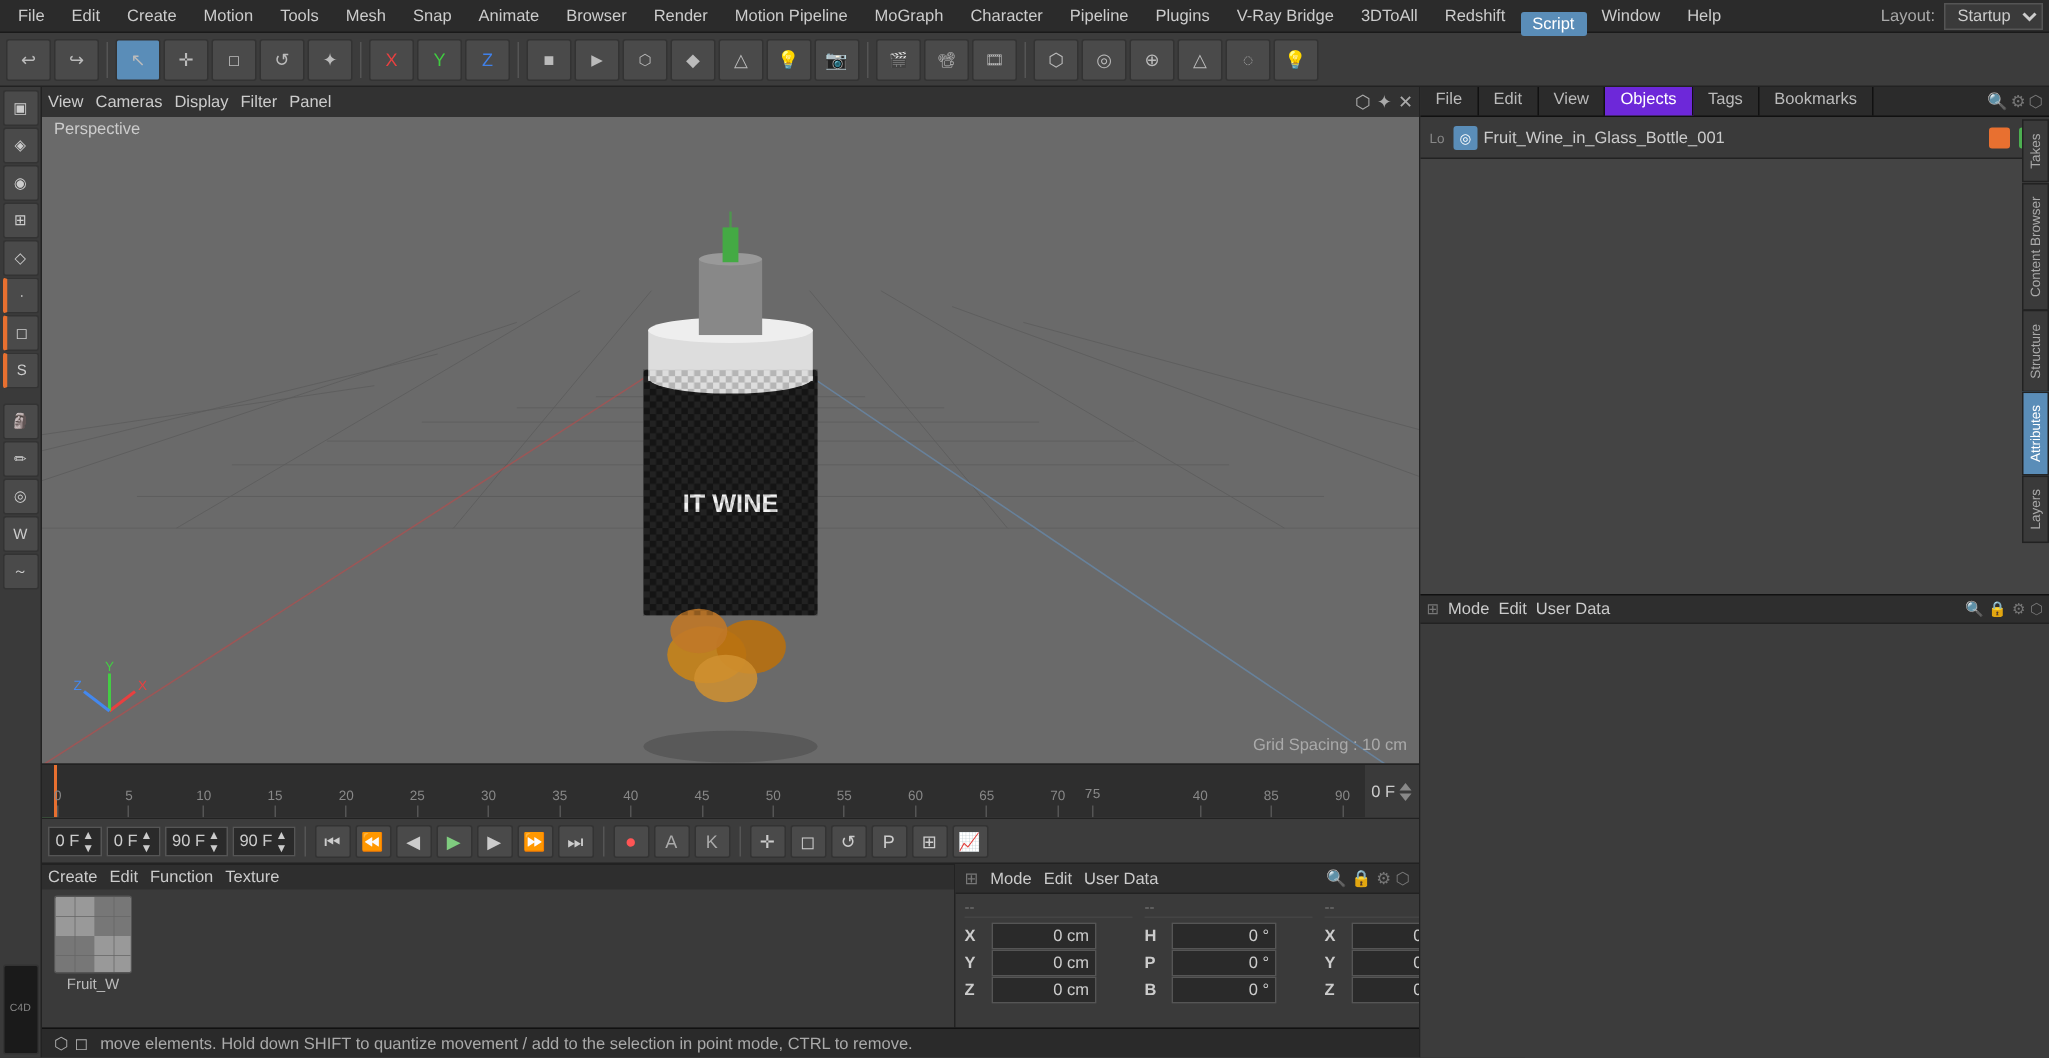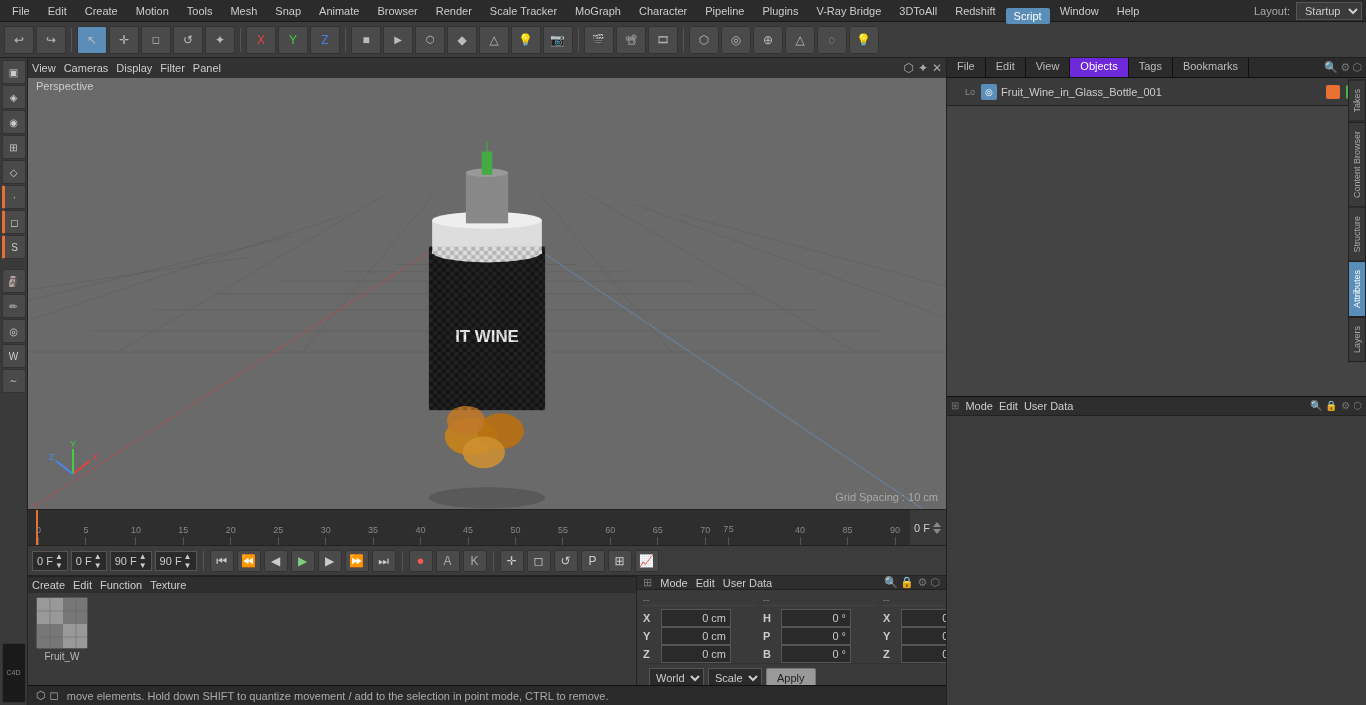--- a/index.html
+++ b/index.html
@@ -501,21 +501,21 @@
   <div class="menu-item">File</div>
   <div class="menu-item">Edit</div>
   <div class="menu-item">Create</div>
   <div class="menu-item">Motion</div>
   <div class="menu-item">Tools</div>
   <div class="menu-item">Mesh</div>
   <div class="menu-item">Snap</div>
   <div class="menu-item">Animate</div>
   <div class="menu-item">Browser</div>
   <div class="menu-item">Render</div>
-  <div class="menu-item">Scale Tracker</div>
+  <div class="menu-item">Motion Pipeline</div>
   <div class="menu-item">MoGraph</div>
   <div class="menu-item">Character</div>
   <div class="menu-item">Pipeline</div>
   <div class="menu-item">Plugins</div>
   <div class="menu-item">V-Ray Bridge</div>
   <div class="menu-item">3DToAll</div>
   <div class="menu-item">Redshift</div>
   <div class="menu-item active">Script</div>
   <div class="menu-item">Window</div>
   <div class="menu-item">Help</div>
@@ -918,29 +918,20 @@
                 <span class="coord-label">Y</span>
                 <input class="coord-input" value="0 cm" style="">
               </div>
               <div class="coord-row">
                 <span class="coord-label">Z</span>
                 <input class="coord-input" value="0 cm" style="">
               </div>
             </div>
           </div>
 
-          <div id="coord-bottom">
-            <select class="coord-dropdown">
-              <option>World</option>
-            </select>
-            <select class="coord-dropdown">
-              <option>Scale</option>
-            </select>
-            <button class="apply-btn">Apply</button>
-          </div>
         </div>
       </div>
     </div>
 
     <div id="status-bar">
       <div id="status-icons">
         <span>⬡</span>
         <span>◻</span>
       </div>
       <span>move elements. Hold down SHIFT to quantize movement / add to the selection in point mode, CTRL to remove.</span>
@@ -957,21 +948,21 @@
       <span class="rpanel-tab">Tags</span>
       <span class="rpanel-tab">Bookmarks</span>
       <div style="margin-left:auto; display:flex; align-items:center; gap:2px; padding: 0 4px;">
         <span style="color:#777; font-size:11px; cursor:pointer;">🔍</span>
         <span style="color:#777; font-size:11px; cursor:pointer;">⚙</span>
         <span style="color:#777; font-size:11px; cursor:pointer;">⬡</span>
       </div>
     </div>
 
     <div id="right-panel-object">
-      <span style="font-size:9px; color:#888; margin-right:2px;margin-left:12px;">Lo</span>
+      <span style="font-size:9px; color:#888; margin-right:2px;">Lo</span>
       <div class="obj-icon">◎</div>
       <span class="obj-name">Fruit_Wine_in_Glass_Bottle_001</span>
       <div style="width:14px; height:14px; background:#e87030; border-radius:2px; margin-right:2px;"></div>
       <div style="width:14px; height:14px; background:#4caf50; border-radius:2px;"></div>
     </div>
 
     <div id="right-panel-content" style="height:280px;"></div>
 
     <div id="right-attr-menubar" style="border-top:1px solid #111;">
       <span style="color:#777; font-size:10px;">⊞</span>

